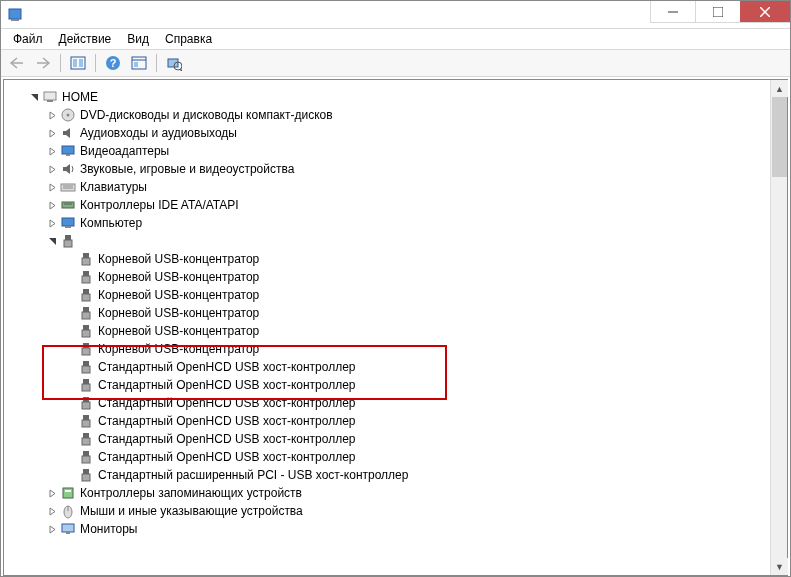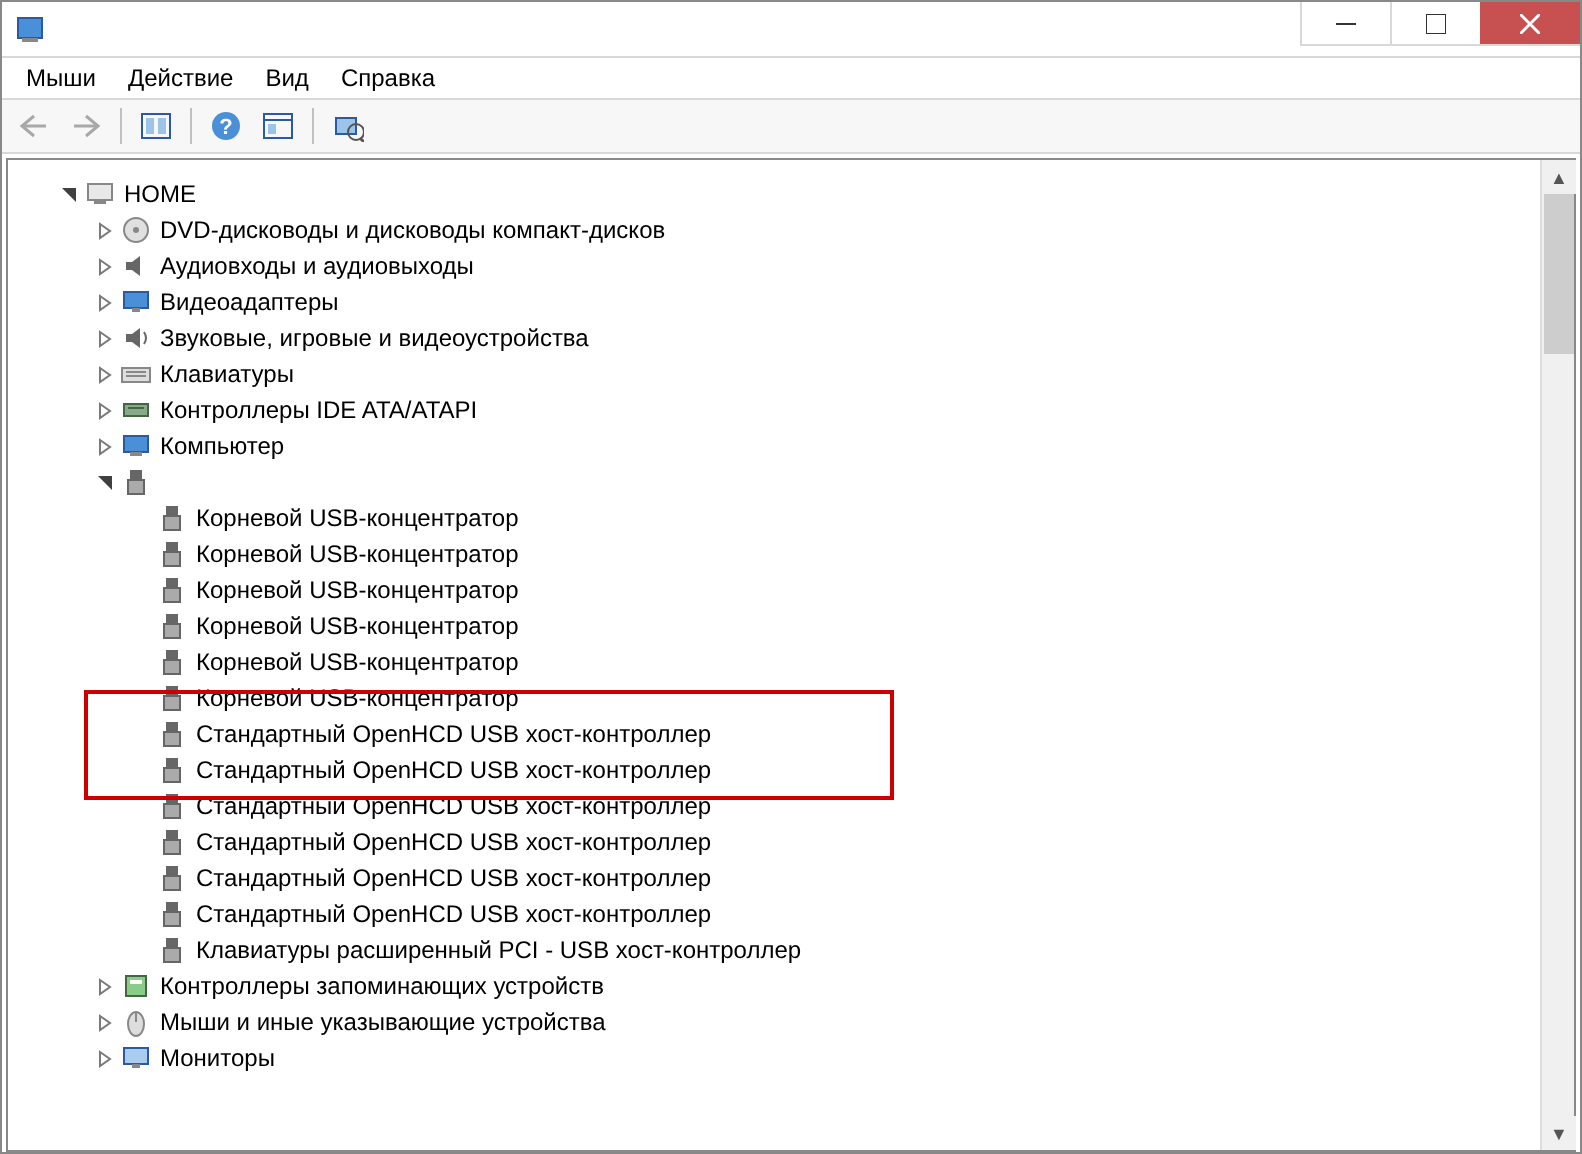--- a/index.html
+++ b/index.html
@@ -55,21 +55,21 @@
     <div class="win-btn close">
         <svg width="10" height="10">
           <line x1="0" y1="0" x2="10" y2="10" stroke="#fff" stroke-width="1.5"></line>
           <line x1="10" y1="0" x2="0" y2="10" stroke="#fff" stroke-width="1.5"></line>
         </svg>
       </div>
   </div>
 </div>
 
 <div class="menubar">
-  <div class="menu-item">Мыши</div>
+  <div class="menu-item">Файл</div>
   <div class="menu-item">Действие</div>
   <div class="menu-item">Вид</div>
   <div class="menu-item">Справка</div>
 </div>
 
 <div class="toolbar">
   <div class="tool-btn disabled">
       <svg width="16" height="12">
         <path d="M8,1 L2,6 L8,11" fill="none" stroke="#333" stroke-width="1.5"></path>
         <line x1="2" y1="6" x2="14" y2="6" stroke="#333" stroke-width="1.5"></line>
@@ -361,21 +361,21 @@
         <span class="node-label">Стандартный OpenHCD USB хост-контроллер</span>
       </div>
       <div class="tree-node indent-3">
         <span class="expander"></span>
         <span class="node-icon">
           <svg width="16" height="16">
             <rect x="5" y="2" width="6" height="5" fill="#666"></rect>
             <rect x="4" y="7" width="8" height="7" fill="#aaa" stroke="#666"></rect>
           </svg>
         </span>
-        <span class="node-label">Клавиатуры расширенный PCI - USB хост-контроллер</span>
+        <span class="node-label">Стандартный расширенный PCI - USB хост-контроллер</span>
       </div>
       <div class="tree-node indent-2">
         <span class="expander">
           <svg width="9" height="9">
             <path d="M2,1 L7,4.5 L2,8 Z" fill="none" stroke="#7a7a7a"></path>
           </svg>
         </span>
         <span class="node-icon">
           <svg width="16" height="16">
             <rect x="3" y="3" width="10" height="10" fill="#8c8" stroke="#464"></rect>

